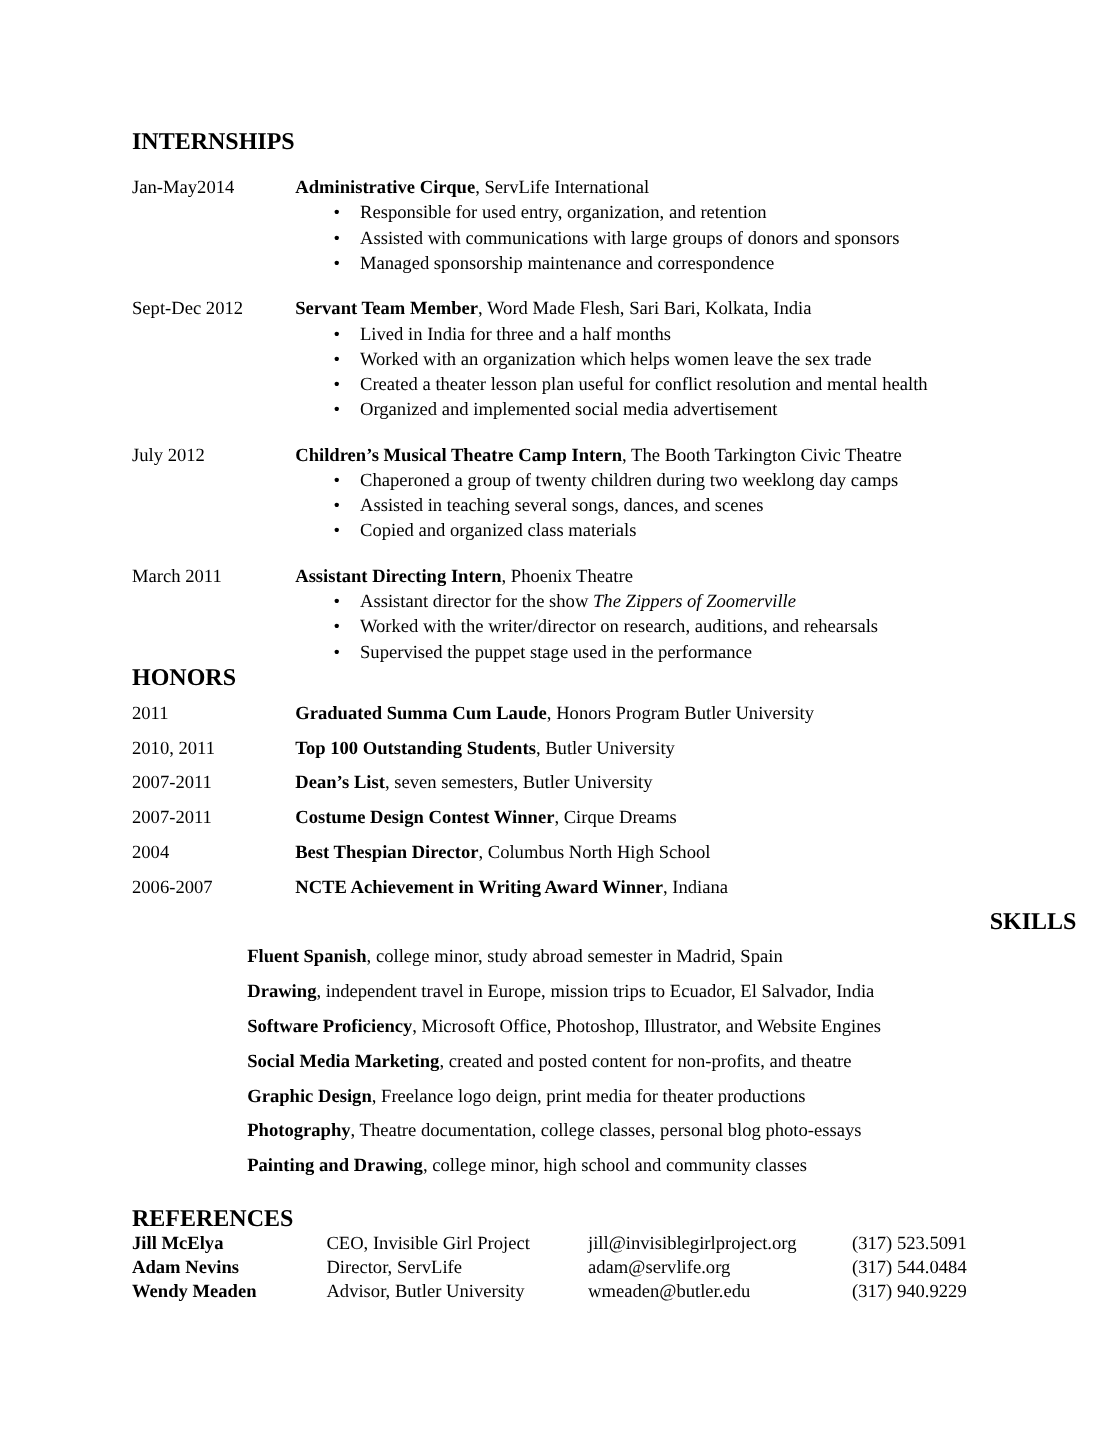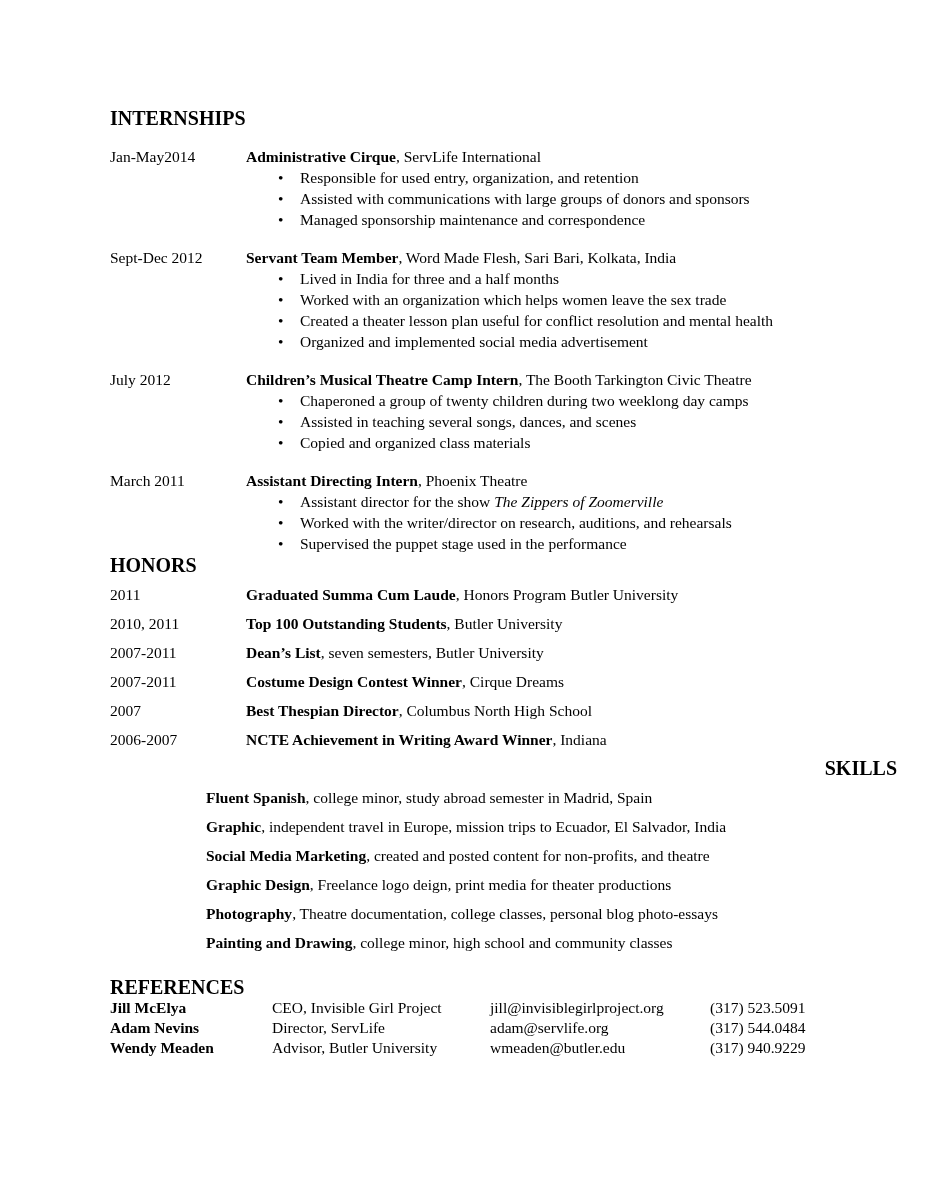--- a/index.html
+++ b/index.html
@@ -155,32 +155,33 @@
   </div>
   <div class="hrow">
     <div class="date-col">2007-2011</div>
     <div><span class="b">Dean’s List</span><span>, seven semesters, Butler University</span></div>
   </div>
   <div class="hrow">
     <div class="date-col">2007-2011</div>
     <div><span class="b">Costume Design Contest Winner</span><span>, Cirque Dreams</span></div>
   </div>
   <div class="hrow">
-    <div class="date-col">2007</div>
+    <div class="date-col">2004</div>
     <div><span class="b">Best Thespian Director</span><span>, Columbus North High School</span></div>
   </div>
   <div class="hrow">
     <div class="date-col">2006-2007</div>
     <div><span class="b">NCTE Achievement in Writing Award Winner</span><span>, Indiana</span></div>
   </div>
 
   <div class="heading skills-heading">SKILLS</div>
 
   <div class="srow"><span class="b">Fluent Spanish</span><span>, college minor, study abroad semester in Madrid, Spain</span></div>
-  <div class="srow"><span class="b">Graphic</span><span>, independent travel in Europe, mission trips to Ecuador, El Salvador, India</span></div>
+  <div class="srow"><span class="b">Drawing</span><span>, independent travel in Europe, mission trips to Ecuador, El Salvador, India</span></div>
+  <div class="srow"><span class="b">Software Proficiency</span><span>, Microsoft Office, Photoshop, Illustrator, and Website Engines</span></div>
   <div class="srow"><span class="b">Social Media Marketing</span><span>, created and posted content for non-profits, and theatre</span></div>
   <div class="srow"><span class="b">Graphic Design</span><span>, Freelance logo deign, print media for theater productions</span></div>
   <div class="srow"><span class="b">Photography</span><span>, Theatre documentation, college classes, personal blog photo-essays</span></div>
   <div class="srow"><span class="b">Painting and Drawing</span><span>, college minor, high school and community classes</span></div>
 
   <div class="heading refs-heading">REFERENCES</div>
 
   <div class="refs-table">
     <div class="refrow">
       <div class="ref-name">Jill McElya</div>

